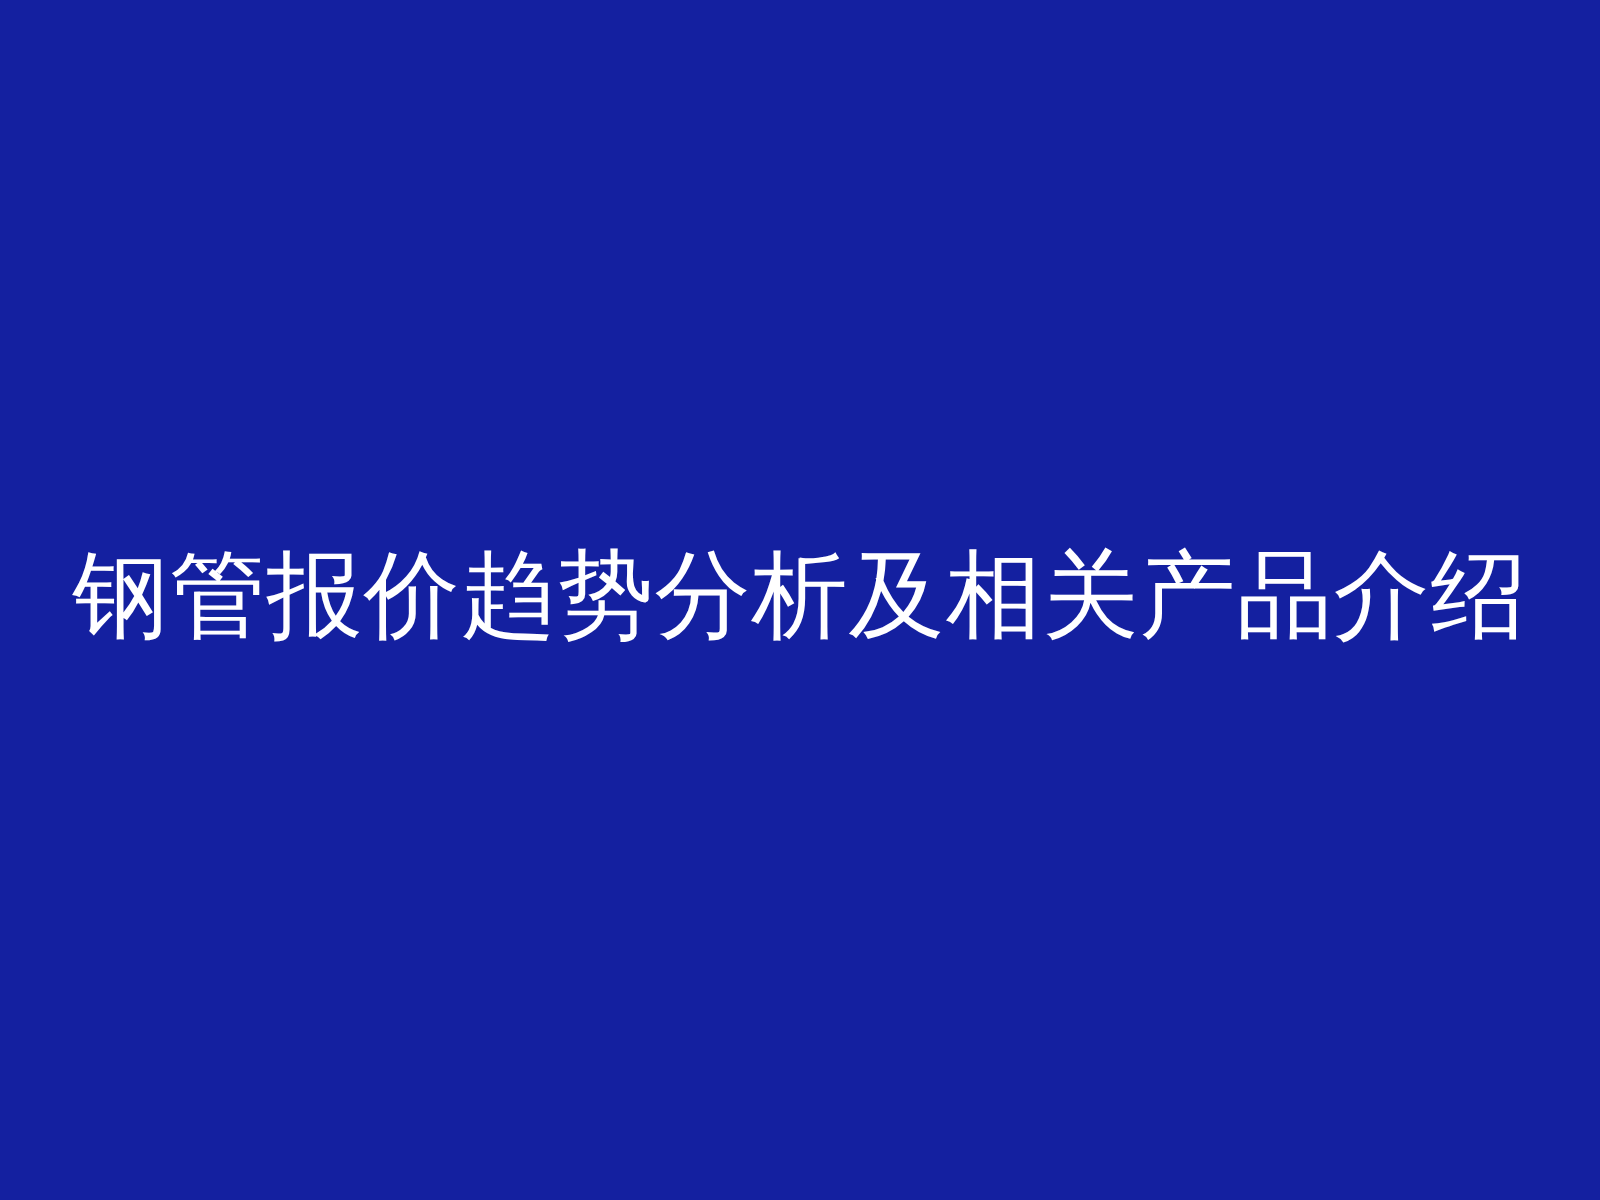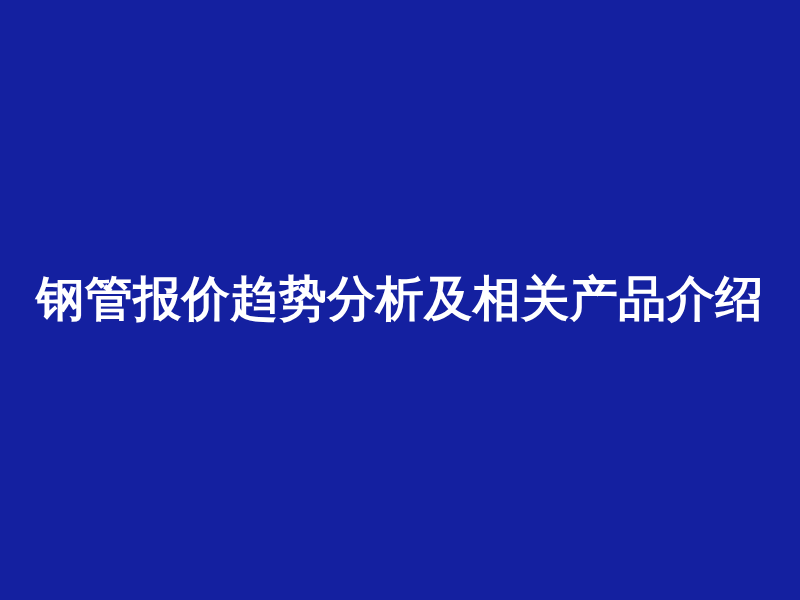--- a/index.html
+++ b/index.html
@@ -35,21 +35,21 @@
     display: flex;
     align-items: center;
     justify-content: center;
   }
 
   .slide-title {
     margin: 0;
     padding: 0;
     font-family: "DejaVu Sans", "Liberation Sans", sans-serif;
     font-size: 48px;
-    font-weight: 700;
+    font-weight: 400;
     line-height: 1;
     color: #ffffff;
     white-space: nowrap;
     letter-spacing: 0.5px;
     text-align: center;
     -webkit-font-smoothing: antialiased;
   }
 </style>
 </head>
 <body>

